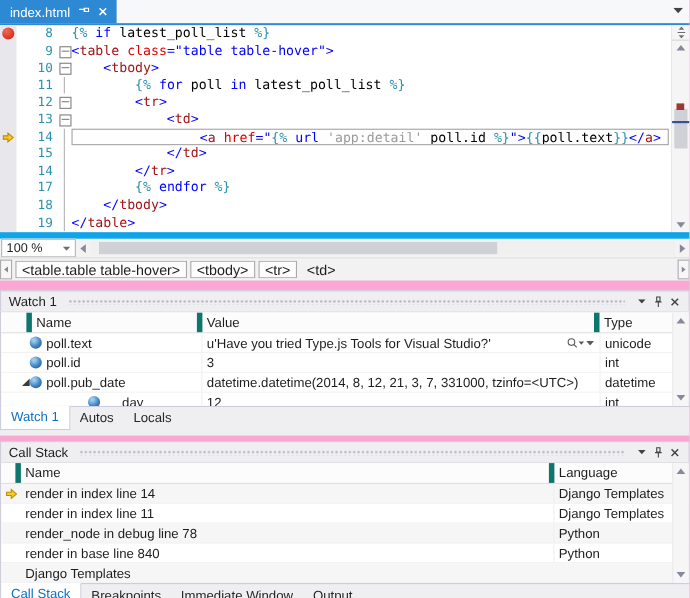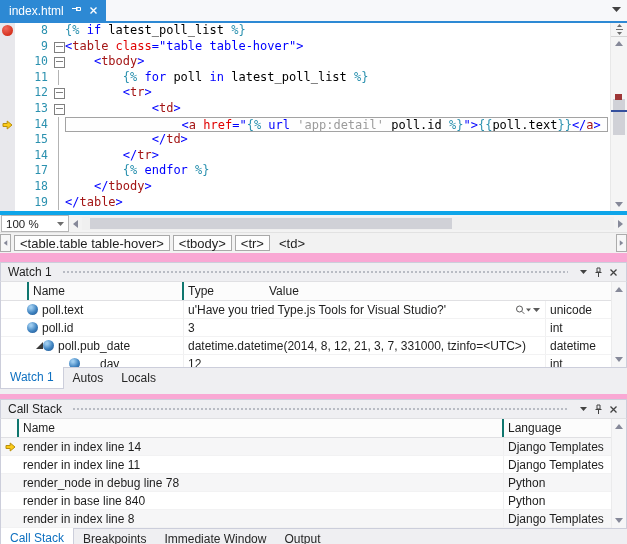--- a/index.html
+++ b/index.html
@@ -41,21 +41,21 @@
   .vtrack{position:absolute;top:26px;bottom:13px;left:0;right:0;}
   .vthumb{position:absolute;left:2px;right:2px;top:50px;height:36px;background:#D0D1D7;}
   .vmark-bp{position:absolute;left:4px;top:45px;width:7px;height:6px;background:#9E3636;}
   .vmark-caret{position:absolute;left:0;right:0;top:61px;height:2px;background:#35509E;}
   .tri-up{width:0;height:0;border-left:4px solid transparent;border-right:4px solid transparent;border-bottom:5px solid #868999;}
   .tri-down{width:0;height:0;border-left:4px solid transparent;border-right:4px solid transparent;border-top:5px solid #868999;}
   .tri-left{width:0;height:0;border-top:4px solid transparent;border-bottom:4px solid transparent;border-right:5px solid #868999;}
   .tri-right{width:0;height:0;border-top:4px solid transparent;border-bottom:4px solid transparent;border-left:5px solid #868999;}
 
   
-  .ebar{height:17px;background:#F3F3F3;display:flex;align-items:center;flex:none;border-top:4px solid #0ea5e9;}
+  .ebar{height:17px;background:#F3F3F3;display:flex;align-items:center;flex:none;border-top:6px solid #0ea5e9;}
   .zoombox{width:58px;height:15px;margin-left:1px;background:#fff;border:1px solid #B6B6B6;
            display:flex;align-items:center;justify-content:space-between;padding:0 4px;font-size:11.5px;flex:none;}
   .harrow{width:13px;display:flex;align-items:center;justify-content:center;flex:none;}
   .htrack{flex:1;height:13px;background:#F0F0F0;position:relative;}
   .hthumb{position:absolute;left:8px;top:1px;bottom:1px;width:68%;background:#D0D1D7;}
 
   
   .crumbs{height:20px;background:#F2F2F2;display:flex;align-items:center;flex:none;border-top:1px solid #E2E2E2;}
   .cnav{width:11px;height:18px;border:1px solid #ACACAC;background:#F7F7F7;display:flex;align-items:center;justify-content:center;flex:none;box-sizing:border-box;}
   .cnav .tri-left,.cnav .tri-right{transform:scale(.7);}
@@ -71,21 +71,21 @@
   .panel{display:flex;flex-direction:column;flex:none;}
   .panel.cs{flex:1;}
   .ptitle{height:19px;background:#EFEFF2;border:1px solid var(--panel_border);border-bottom:none;
           display:flex;align-items:center;padding:0 5px 0 7px;flex:none;box-sizing:border-box;}
   .grip{flex:1;height:5px;margin:1px 8px 0 10px;
         background-image:radial-gradient(#B9BCC4 1px, transparent 1.2px);background-size:4px 4px;}
   .ptool{width:15px;height:15px;display:flex;align-items:center;justify-content:center;line-height:0;}
   .pbody{background:#fff;border:1px solid var(--panel_border);border-top:1px solid #E0E0E3;
          position:relative;flex:1;overflow:hidden;box-sizing:border-box;}
   .phead{height:18px;display:flex;align-items:center;border-bottom:1px solid #E0E0E3;background:#FCFCFC;}
-  .hcell{height:100%;display:flex;align-items:center;padding-left:4px;border-right:2px solid #0f766e;box-sizing:border-box;}
+  .hcell{height:100%;display:flex;align-items:center;padding-left:4px;border-right:5px solid #0f766e;box-sizing:border-box;}
   .hcell.last{border-right:none;}
   .prow{height:17px;display:flex;align-items:stretch;border-bottom:1px solid #F2F2F3;}
   .prow.shade{background:#F6F6F7;}
   .wcell{display:flex;align-items:center;box-sizing:border-box;border-right:1px solid #F0F0F1;overflow:hidden;white-space:nowrap;}
   .wcell.last{border-right:none;}
   
   .w-name{width:183px;}.w-val{width:362px;padding-left:4px;}.w-type{flex:1;padding-left:4px;}
   
   .c-icon{width:18px;justify-content:center;border-right:none;}
   .c-name{width:485px;padding-left:4px;}.c-lang{flex:1;padding-left:4px;}
@@ -298,22 +298,22 @@
       <span class="ptool">
           <svg width="9" height="9">
             <path d="M1.5 1.5l6 6M7.5 1.5l-6 6" stroke="#424242" stroke-width="1.3"></path>
           </svg>
         </span>
     </div>
     <div class="pbody">
       <div class="phead" id="watchHead">
           <div class="hcell" style="width: 28px;"></div>
           <div class="hcell " style="width: 155px;">Name</div>
+          <div class="hcell " style="width: 361px;">Value</div>
           <div class="hcell last " style="flex: 1 1 0%;">Type</div>
-          <div class="hcell " style="width: 361px;">Value</div>
         </div>
       <div id="watchRows">
           <div class="prow">
             <div class="wcell w-name" style="padding-left: 14px;">
               <span class="exp-slot"></span>
               <span class="sphere"></span>
               <span style="margin-left: 4px;">poll.text</span>
             </div>
             <div class="wcell w-val">
               <span>u'Have you tried Type.js Tools for Visual Studio?'</span>
@@ -335,34 +335,34 @@
               <span class="exp-slot"></span>
               <span class="sphere"></span>
               <span style="margin-left: 4px;">poll.id</span>
             </div>
             <div class="wcell w-val">
               <span>3</span>
             </div>
             <div class="wcell w-type last">int</div>
           </div>
           <div class="prow">
-            <div class="wcell w-name" style="padding-left: 30px;">
+            <div class="wcell w-name" style="padding-left: 14px;">
               <span class="exp-slot">
                 <span class="expander"></span>
               </span>
               <span class="sphere"></span>
               <span style="margin-left: 4px;">poll.pub_date</span>
             </div>
             <div class="wcell w-val">
               <span>datetime.datetime(2014, 8, 12, 21, 3, 7, 331000, tzinfo=&lt;UTC&gt;)</span>
             </div>
             <div class="wcell w-type last">datetime</div>
           </div>
           <div class="prow">
-            <div class="wcell w-name" style="padding-left: 40px; gap: 16px;">
+            <div class="wcell w-name" style="padding-left: 51px; gap: 16px;">
               <span class="exp-slot"></span>
               <span class="sphere"></span>
               <span style="margin-left: 4px;">day</span>
             </div>
             <div class="wcell w-val">
               <span>12</span>
             </div>
             <div class="wcell w-type last">int</div>
           </div>
         </div>
@@ -426,21 +426,20 @@
             <div class="wcell c-name">render_node in debug line 78</div>
             <div class="wcell c-lang last">Python</div>
           </div>
           <div class="prow">
             <div class="wcell c-icon"></div>
             <div class="wcell c-name">render in base line 840</div>
             <div class="wcell c-lang last">Python</div>
           </div>
           <div class="prow shade">
             <div class="wcell c-icon"></div>
-            <div class="wcell c-name">render in index line 8</div>
             <div class="wcell c-lang last">Django Templates</div>
           </div>
         </div>
       <div class="pscroll">
         <div class="tri-up"></div>
         <div class="tri-down"></div>
       </div>
     </div>
     <div class="ptabs" id="csTabs">
         <div class="ptab active">Call Stack</div>

